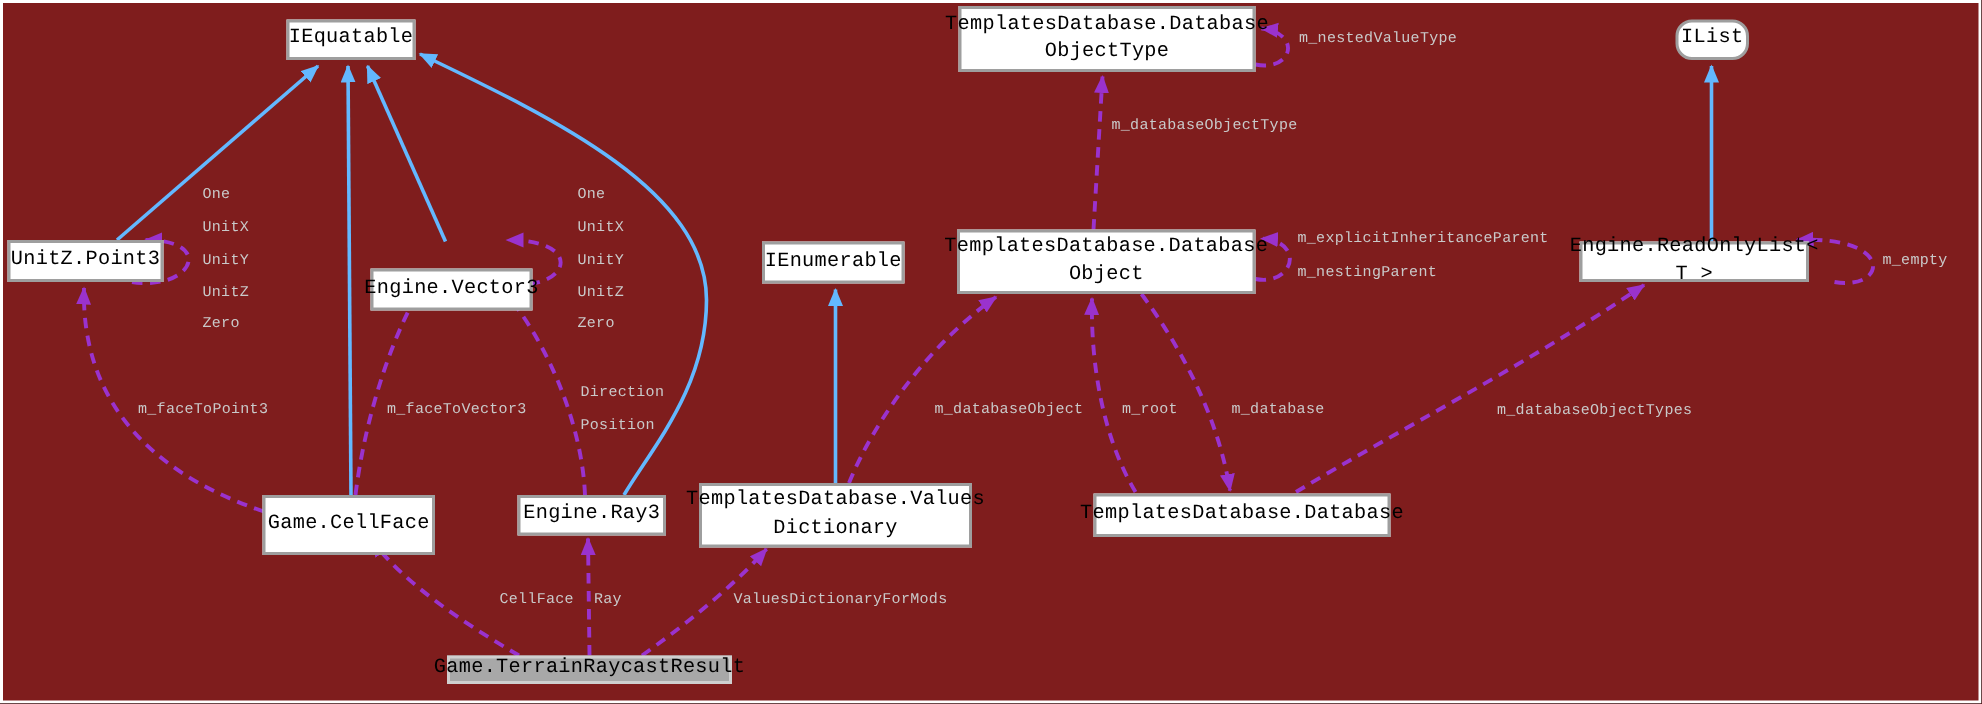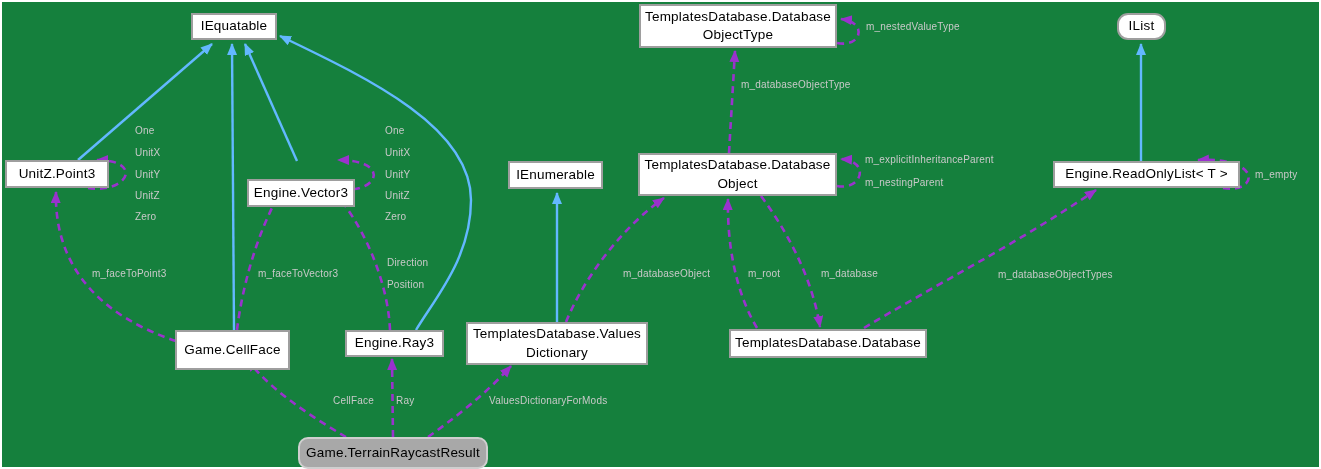--- a/index.html
+++ b/index.html
@@ -1,21 +1,21 @@
 <!DOCTYPE html>
 <html><head>
 <meta charset="utf-8">
 <style>
   html,body{margin:0;padding:0;background:#000;}
   .frame{
     position:relative;
     width:1321px;height:469px;
-    background:#15803d;
+    background:#7f1d1d;
     box-shadow: inset 0 0 0 2px #ffffff;
-    font-family:Liberation Sans, sans-serif;
+    font-family:Liberation Mono, monospace;
     overflow:hidden;
   }
   .edges{position:absolute;left:0;top:0;width:100%;height:100%;}
   .edge-inh{fill:none;stroke-width:2.4px;}
   .edge-use{fill:none;stroke-width:2.6px;stroke-dasharray:7 5;}
   .node{
     position:absolute;
     display:flex;align-items:center;justify-content:center;
     text-align:center;
     background:#ffffff;
@@ -79,27 +79,27 @@
   <div id="nodes-layer">
       <div class="node" style="left: 191px; top: 13px; width: 86px; height: 27px;">IEquatable</div>
       <div class="node" style="left: 639px; top: 4px; width: 198px; height: 44px;">TemplatesDatabase.Database
 ObjectType</div>
       <div class="node" style="left: 1117px; top: 13px; width: 49px; height: 27px; border-radius: 11px;">IList</div>
       <div class="node" style="left: 5px; top: 160px; width: 104px; height: 28px;">UnitZ.Point3</div>
       <div class="node" style="left: 247px; top: 161px; width: 108px; height: 28px; margin-top: 18px;">Engine.Vector3</div>
       <div class="node" style="left: 508px; top: 161px; width: 95px; height: 28px;">IEnumerable</div>
       <div class="node" style="left: 638px; top: 153px; width: 199px; height: 43px;">TemplatesDatabase.Database
 Object</div>
-      <div class="node" style="left: 1053px; top: 161px; width: 187px; height: 27px;">Engine.ReadOnlyList&lt; T &gt;</div>
+      <div class="node" style="left: 1053px; top: 161px; width: 153px; height: 27px;">Engine.ReadOnlyList&lt; T &gt;</div>
       <div class="node" style="left: 175px; top: 330px; width: 115px; height: 40px;">Game.CellFace</div>
       <div class="node" style="left: 345px; top: 330px; width: 99px; height: 27px;">Engine.Ray3</div>
       <div class="node" style="left: 466px; top: 322px; width: 182px; height: 43px;">TemplatesDatabase.Values
 Dictionary</div>
       <div class="node" style="left: 729px; top: 329px; width: 198px; height: 29px;">TemplatesDatabase.Database</div>
-      <div class="node highlight" style="left: 298px; top: 437px; width: 190px; height: 32px; border-radius: 10px;">Game.TerrainRaycastResult</div>
+      <div class="node highlight" style="left: 298px; top: 437px; width: 190px; height: 19px;">Game.TerrainRaycastResult</div>
     </div>
   <div id="labels-layer">
       <div class="edge-label" style="left: 135px; top: 124px;">One</div>
       <div class="edge-label" style="left: 135px; top: 146px;">UnitX</div>
       <div class="edge-label" style="left: 135px; top: 168px;">UnitY</div>
       <div class="edge-label" style="left: 135px; top: 189px;">UnitZ</div>
       <div class="edge-label" style="left: 135px; top: 210px;">Zero</div>
       <div class="edge-label" style="left: 385px; top: 124px;">One</div>
       <div class="edge-label" style="left: 385px; top: 146px;">UnitX</div>
       <div class="edge-label" style="left: 385px; top: 168px;">UnitY</div>

